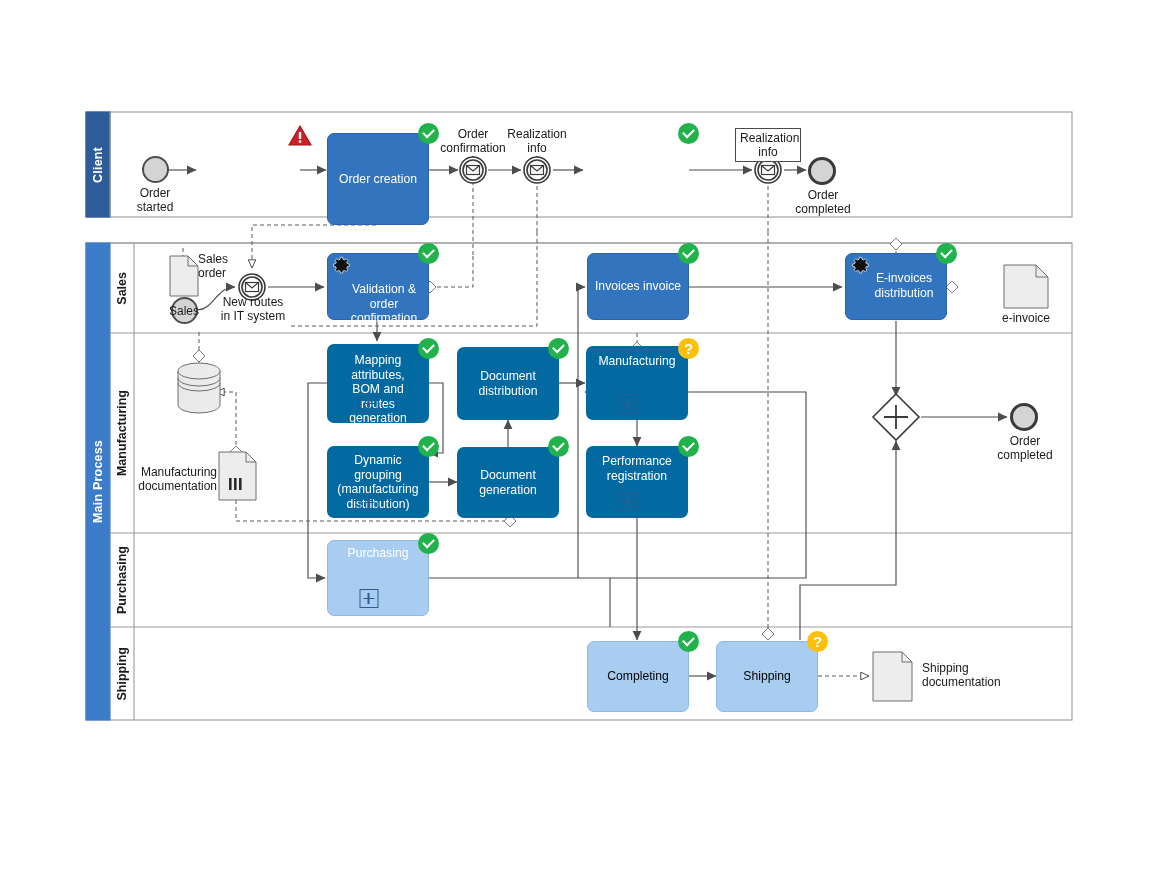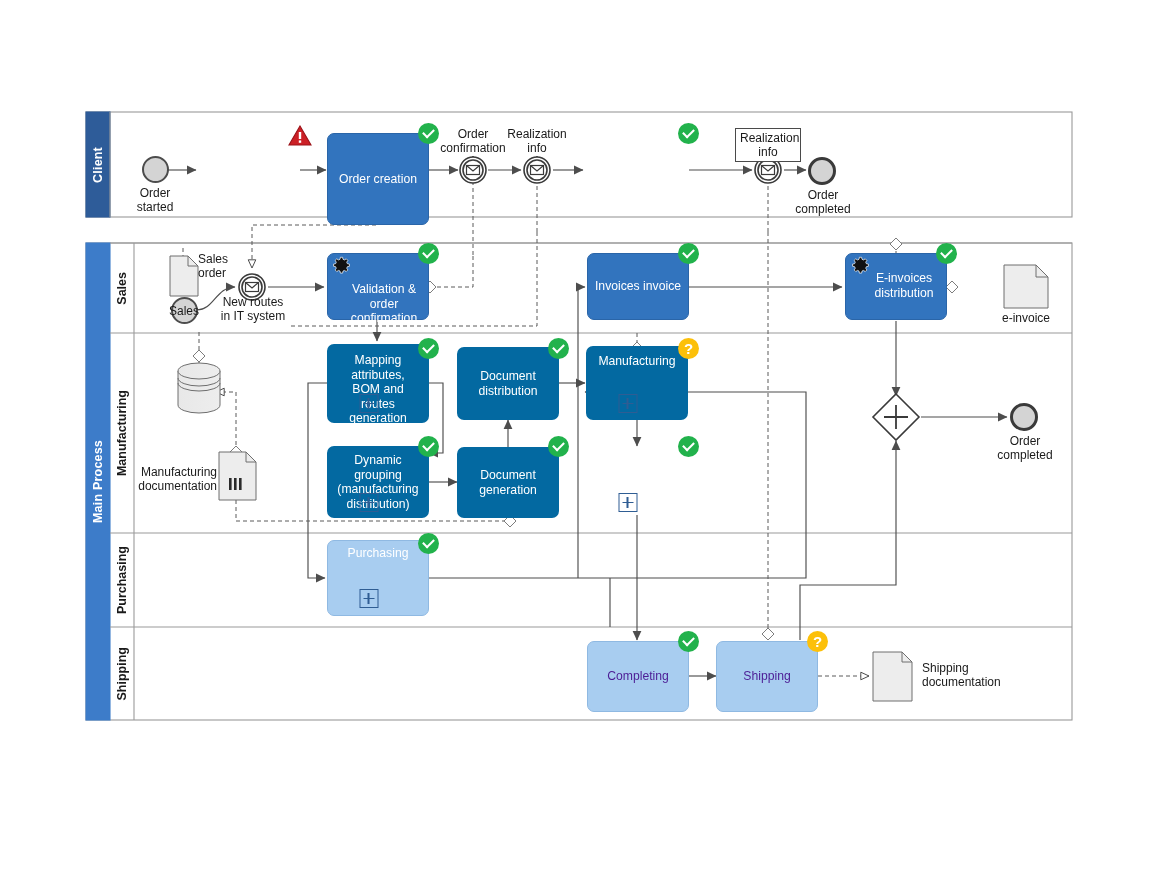--- a/index.html
+++ b/index.html
@@ -18,21 +18,21 @@
     writing-mode:vertical-rl;transform:rotate(180deg);
     color:#1a1a1a;font-weight:bold;font-size:12.5px;white-space:nowrap;
   }
 
   
   .task{position:absolute;border-radius:7px;box-sizing:border-box;
         display:flex;align-items:center;justify-content:center;text-align:center;
         font-size:12.2px;line-height:14.5px;padding:4px 6px;}
   .task.dark{background:#3274be;border:1px solid #2a65a8;color:#ffffff;}
   .task.mid{background:#0369a1;border:2px solid #0369a1;color:#ffffff;}
-  .task.pale{background:#a8cdf0;border:1px solid #8fb9e2;color:#4c1d95;}
+  .task.pale{background:#a8cdf0;border:1px solid #8fb9e2;color:#000000;}
   .task.topal{align-items:flex-start;}
   .task .ttl{display:block;width:100%;}
 
   
   .sub-marker{position:absolute;left:50%;transform:translateX(-50%);
     width:19px;height:19px;border:1.6px solid #2f5d93;box-sizing:border-box;}
   .sub-marker:before,.sub-marker:after{content:"";position:absolute;background:#2f5d93;}
   .sub-marker:before{left:3px;right:3px;top:50%;height:1.6px;margin-top:-.8px;}
   .sub-marker:after{top:3px;bottom:3px;left:50%;width:1.6px;margin-left:-.8px;}
 
@@ -372,20 +372,24 @@
 generation</span>
   </div>
   <div class="badge ok" style="left:548px;top:436px;"></div>
 
   <div class="task mid topal" style="left:586px;top:346px;width:102px;height:74px;padding-top:6px;">
     <span class="ttl">Manufacturing</span>
   </div>
   <div class="sub-marker" style="left:637px;top:394px;margin-left:-9.5px;"></div>
   <div class="badge warn" style="left:678px;top:338px;">?</div>
 
+  <div class="task mid topal" style="left:586px;top:446px;width:102px;height:72px;padding-top:6px;">
+    <span class="ttl" style="white-space:pre-line;">Performance
+registration</span>
+  </div>
   <div class="sub-marker" style="left:637px;top:493px;margin-left:-9.5px;"></div>
   <div class="badge ok" style="left:678px;top:436px;"></div>
 
   <div class="task pale topal" style="left:327px;top:540px;width:102px;height:76px;padding-top:5px;color:#ffffff;">
     <span class="ttl">Purchasing</span>
   </div>
   <div class="sub-marker" style="left:378px;top:589px;margin-left:-9.5px;"></div>
   <div class="badge ok" style="left:418px;top:533px;"></div>
 
   <div class="task pale" style="left:587px;top:641px;width:102px;height:71px;">

